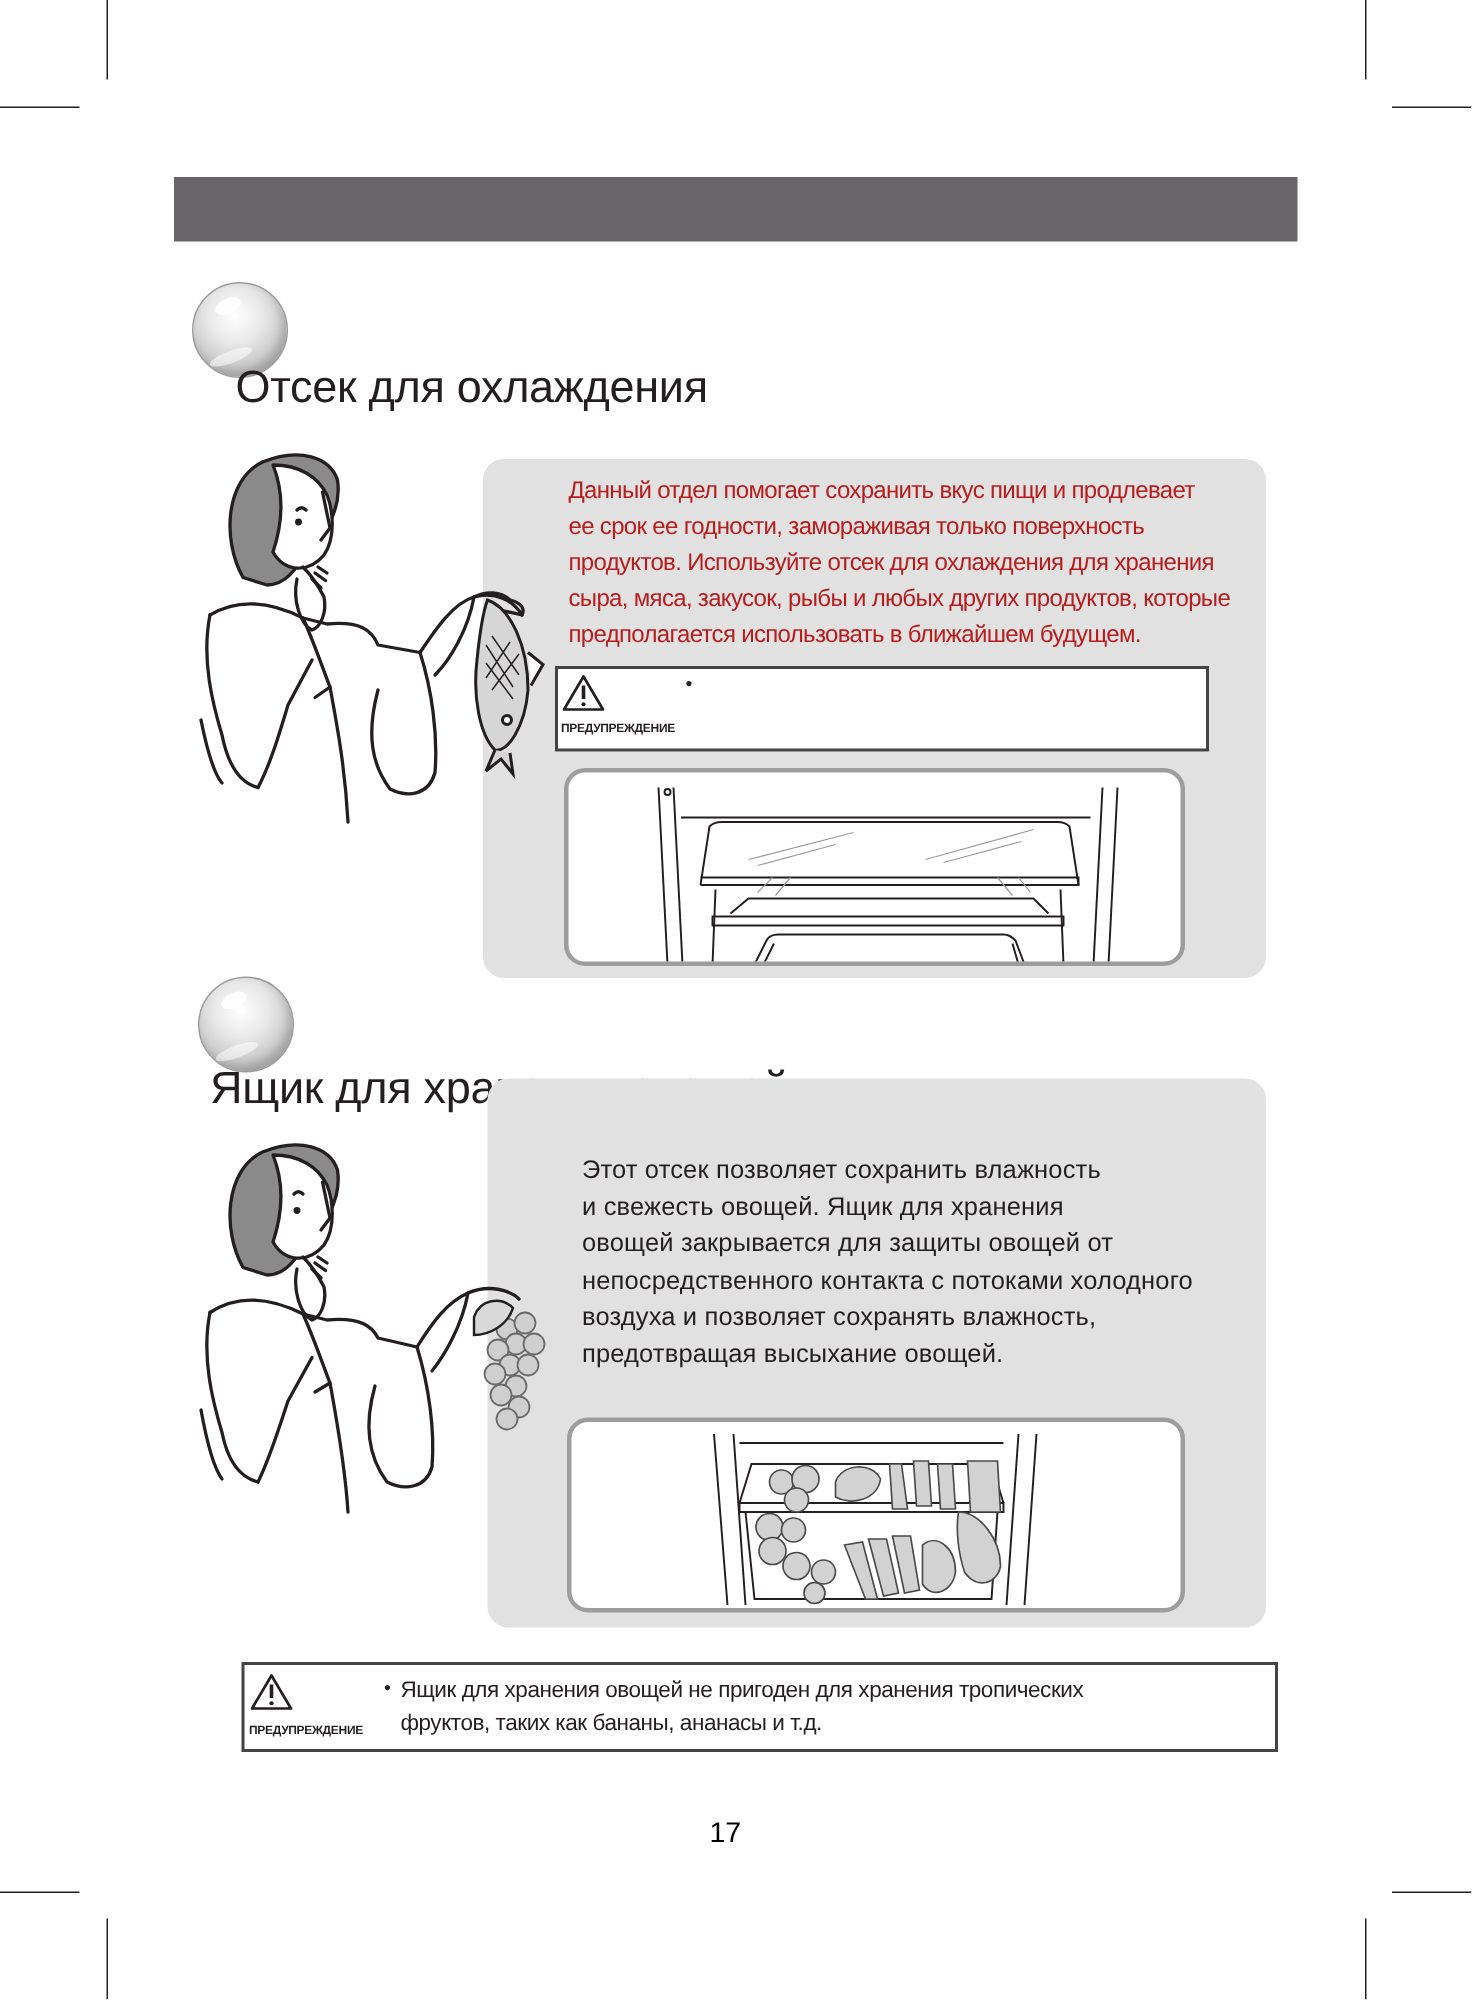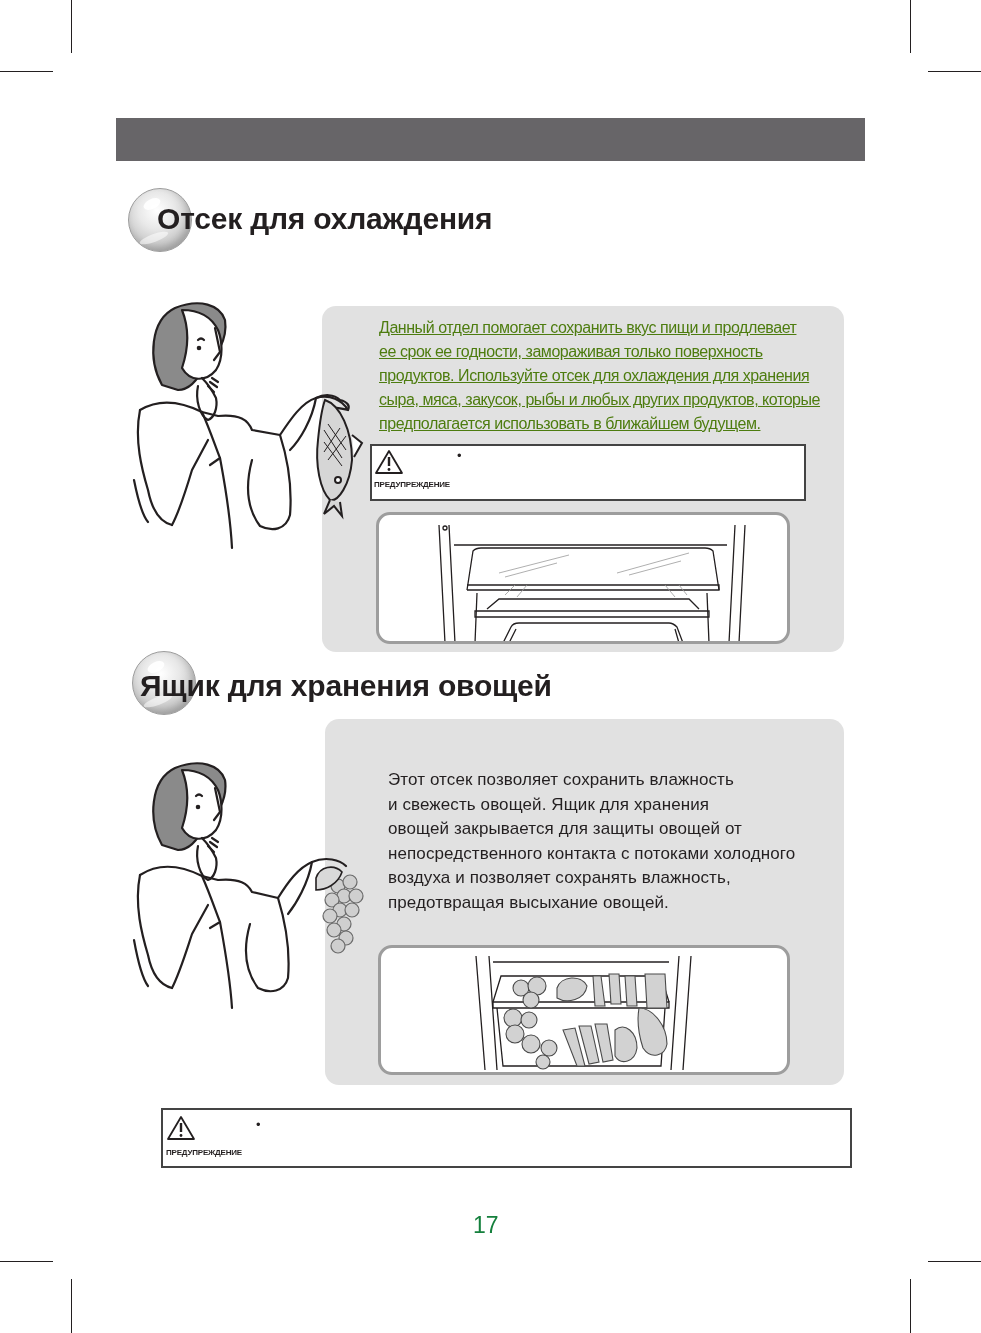--- a/index.html
+++ b/index.html
@@ -5,42 +5,42 @@
   html, body { margin: 0; padding: 0; background: #ffffff; }
   body { width: 981px; height: 1333px; position: relative; overflow: hidden;
          font-family: "Liberation Sans", sans-serif; color: #231f20; }
   .abs { position: absolute; }
   
   .crop-v { position: absolute; width: 1px; background: #231f20; }
   .crop-h { position: absolute; height: 1px; background: #231f20; }
   
   .header-bar { left: 116px; top: 118px; width: 749px; height: 43px; background: #676568; }
   
-  .section-title { font-weight: bold; font-size: 30px; letter-spacing: -0.2px; color: #231f20; white-space: nowrap; }
+  .section-title { font-weight: normal; font-size: 30px; letter-spacing: -0.2px; color: #231f20; white-space: nowrap; margin-top: 40px; }
   .bubble { width: 62px; height: 62px; border-radius: 50%;
             background: radial-gradient(circle at 45% 35%, #ffffff 0%, #e8e8e8 35%, #bdbdbd 75%, #9a9a9a 100%);
             border: 1px solid #9c9c9c; box-shadow: inset -3px -4px 6px rgba(0,0,0,0.15); }
   .bubble::before { content: ""; position: absolute; left: 14px; top: 10px; width: 18px; height: 10px;
                     border-radius: 50%; background: rgba(255,255,255,0.9); transform: rotate(-25deg); }
   .bubble::after { content: ""; position: absolute; left: 10px; bottom: 9px; width: 30px; height: 8px;
                    border-radius: 50%; background: rgba(255,255,255,0.55); transform: rotate(-20deg); }
   
   .panel { background: #e1e1e1; border-radius: 14px; }
-  .desc { font-size: 16px; line-height: 24px; color: #4d7c0f; white-space: pre-line; letter-spacing: -0.45px; text-decoration: underline; }
+  .desc { font-size: 16px; line-height: 24px; color: #b91c1c; white-space: pre-line; letter-spacing: -0.45px; }
   .desc2 { font-size: 17px; line-height: 24.5px; color: #231f20; white-space: pre-line; letter-spacing: 0.1px; margin-top: 24px; }
   
   .warn-box { background: #ffffff; border: 2px solid #444; box-sizing: border-box; }
   .warn-icon-wrap { position: absolute; text-align: left; }
   .warn-label { font-size: 8px; font-weight: bold; letter-spacing: -0.2px; color: #231f20; white-space: nowrap; }
   .warn-text { position: absolute; font-size: 15px; line-height: 16px; color: #231f20; white-space: pre-line; letter-spacing: -0.2px; }
   .warn-text2 { position: absolute; font-size: 15px; line-height: 22px; color: #231f20; white-space: pre-line; letter-spacing: -0.3px; }
   .bullet { position: absolute; font-size: 13px; color: #231f20; }
   
   .illus-frame { background: #ffffff; border: 3px solid #9d9d9d; border-radius: 14px; box-sizing: border-box; overflow: hidden; }
-  .page-number { font-size: 23px; color: #15803d; }
+  .page-number { font-size: 19px; color: #000000; }
 </style>
 </head>
 <body>
 
 <div class="crop-v" style="left:71px; top:0; height:53px;"></div>
 <div class="crop-h" style="left:0; top:71px; width:53px;"></div>
 <div class="crop-v" style="left:910px; top:0; height:53px;"></div>
 <div class="crop-h" style="left:928px; top:71px; width:53px;"></div>
 <div class="crop-v" style="left:71px; top:1279px; height:54px;"></div>
 <div class="crop-h" style="left:0; top:1261px; width:53px;"></div>
@@ -209,15 +209,17 @@
 <div class="abs warn-box" style="left:161px; top:1108px; width:691px; height:60px;">
   <div class="warn-icon-wrap" style="left:3px; top:5px; width:82px;">
     <svg width="30" height="26" viewBox="0 0 30 26">
       <path d="M15,2 L28,24 L2,24 Z" fill="none" stroke="#231f20" stroke-width="1.8" stroke-linejoin="round"></path>
       <rect x="13.8" y="8" width="2.4" height="9" fill="#231f20"></rect>
       <circle cx="15" cy="20.5" r="1.4" fill="#231f20"></circle>
     </svg>
     <div class="warn-label" style="margin-top:3px;">ПРЕДУПРЕЖДЕНИЕ</div>
   </div>
   <span class="bullet" style="left:93px; top:7px;">•</span>
+  <div class="warn-text2" style="left:104px; top:6px; width:580px;">Ящик для хранения овощей не пригоден для хранения тропических
+фруктов, таких как бананы, ананасы и т.д.</div>
 </div>
 
 <div class="abs page-number" style="left:473px; top:1212px;">17</div>
 
 </body></html>

